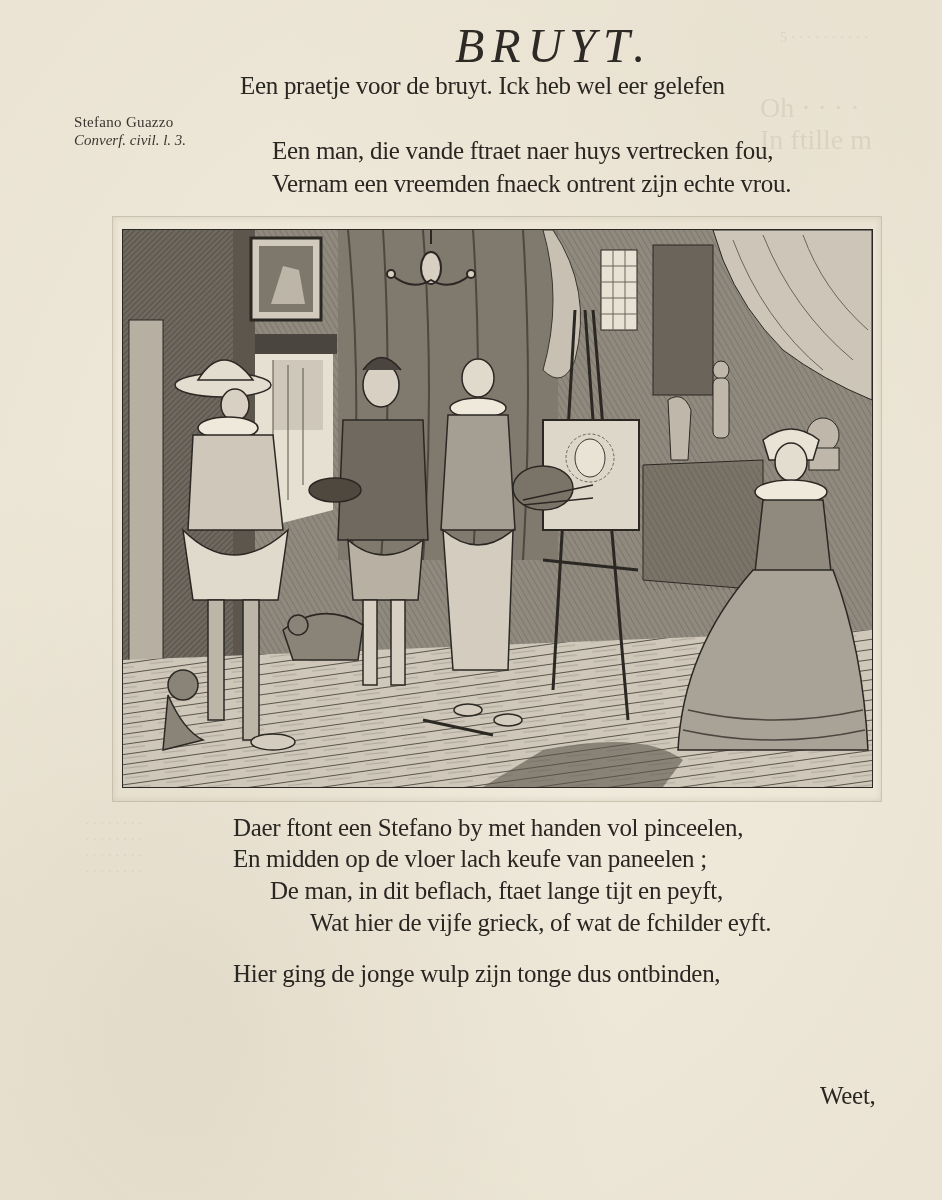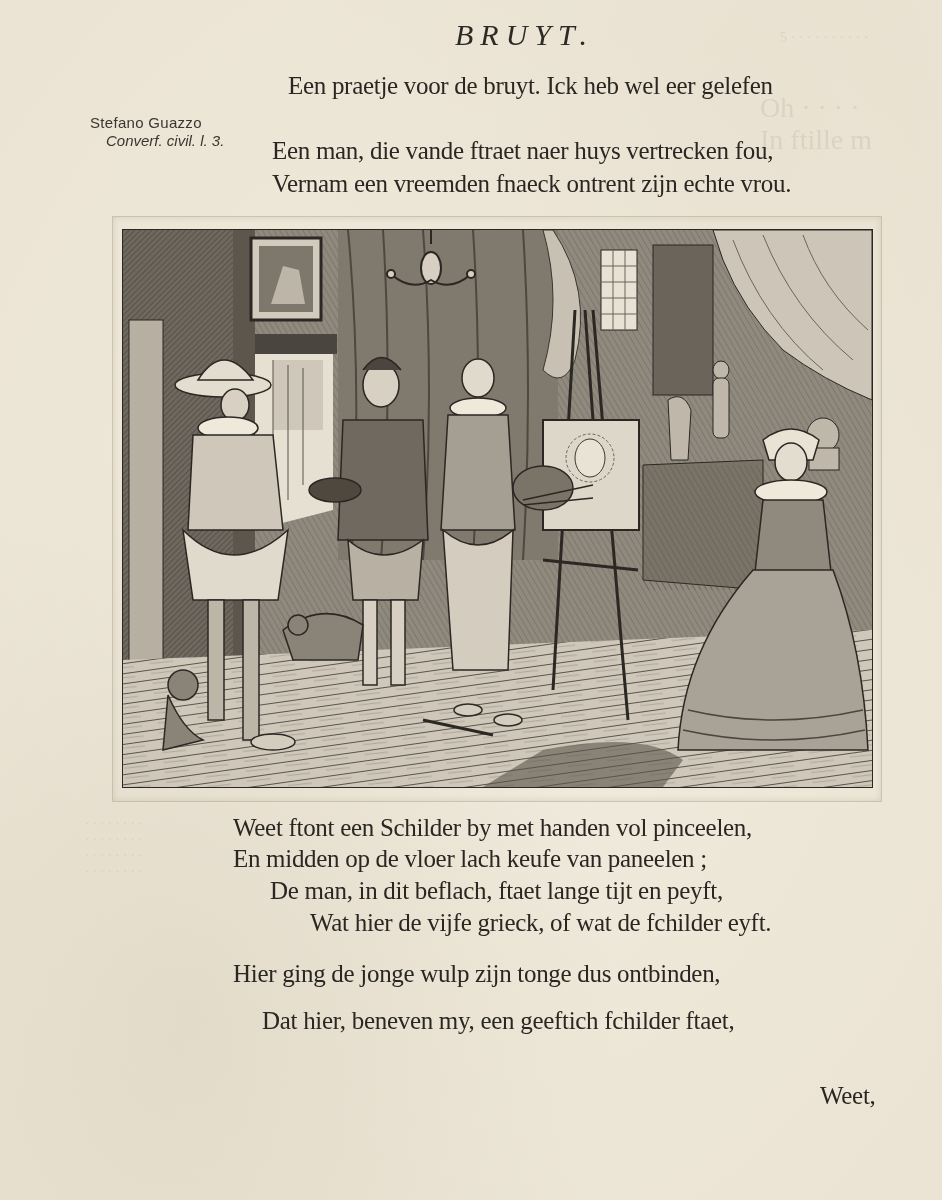--- a/index.html
+++ b/index.html
@@ -17,31 +17,31 @@
         radial-gradient(ellipse at 80% 10%, rgba(230,222,205,0.5), transparent 45%),
         radial-gradient(ellipse at 50% 50%, #f1ecdf, #ebe4d4 90%);
     }
     .bleed {
       position: absolute; color: rgba(120,110,95,0.13);
       font-family: "Liberation Serif", serif; white-space: nowrap;
     }
     .heading {
       position: absolute; left: 455px; top: 18px;
       font-family: "Liberation Serif", serif; font-style: italic;
-      font-size: 30px; letter-spacing: 7px; color: #2d2925;
+      font-size: 48px; letter-spacing: 7px; color: #2d2925;
     }
     .verse {
       position: absolute; font-family: "Liberation Serif", serif;
       font-size: 25px; color: #2a2622; white-space: nowrap; letter-spacing: -0.3px;
     }
     .margin-note {
-      position: absolute; left: 90px; font-family: Liberation Sans, sans-serif;
+      position: absolute; left: 74px; font-family: Liberation Serif, serif;
       font-size: 15px; color: #3a3530; white-space: nowrap;
     }
-    .margin-note.it { font-style: italic; margin-left: 16px; }
+    .margin-note.it { font-style: italic; }
     .plate {
       position: absolute; left: 112px; top: 216px; width: 768px; height: 584px;
       border: 1px solid rgba(170,160,140,0.5);
       box-shadow: inset 0 0 6px rgba(170,160,140,0.35);
     }
     .engraving {
       position: absolute; left: 122px; top: 229px; width: 749px; height: 557px;
       border: 1.5px solid #2b2723; overflow: hidden;
       background:
         repeating-linear-gradient(135deg, rgba(40,36,32,0.18) 0 1px, transparent 1px 3px),
@@ -57,21 +57,21 @@
   <div class="bleed" style="left:780px;top:30px;font-size:14px;">5 · · · · · · · · · ·</div>
   <div class="bleed" style="left:760px;top:92px;font-size:28px;">Oh · · · ·</div>
   <div class="bleed" style="left:760px;top:124px;font-size:28px;">In ftille m</div>
   <div class="bleed" style="left:85px;top:815px;font-size:13px;line-height:16px;">· · · · · · · ·<br>· · · · · · · ·<br>· · · · · · · ·<br>· · · · · · · ·</div>
 
   <div class="heading">BRUYT.</div>
 
   <div class="margin-note" style="top:114px;letter-spacing:0.3px;">Stefano Guazzo</div>
   <div class="margin-note it" style="top:132px;">Converf. civil. l. 3.</div>
 
-  <div class="verse" style="left:240px;top:72px;margin-left:48px;">Een praetje voor de bruyt.  Ick heb wel eer gelefen</div>
+  <div class="verse" style="left:240px;top:72px;">Een praetje voor de bruyt.  Ick heb wel eer gelefen</div>
   <div class="verse" style="left:272px;top:137px;">Een man, die vande ftraet naer huys vertrecken fou,</div>
   <div class="verse" style="left:272px;top:170px;">Vernam een vreemden fnaeck ontrent zijn echte vrou.</div>
 
   <div class="plate"></div>
 
   <div class="engraving">
 
     <svg width="749" height="557" viewBox="0 0 749 557">
       <defs>
         <pattern id="hatch" width="4" height="4" patternUnits="userSpaceOnUse" patternTransform="rotate(45)">
@@ -214,21 +214,20 @@
         <path d="M640 270 L700 270 L710 360 L630 360 Z" fill="#8f897e"></path>
         <path d="M630 340 Q560 420 555 520 L745 520 Q740 420 710 340 Z" fill="#a9a296"></path>
         <path d="M565 480 Q650 500 740 480 M560 500 Q650 520 742 500" stroke="#4a453e" fill="none"></path>
       </g>
 
       <path d="M420 520 Q520 500 560 530 L540 557 L360 557 Z" fill="#5a544b" opacity="0.6"></path>
       <line x1="300" y1="490" x2="370" y2="505" stroke="#2b2723" stroke-width="3"></line>
     </svg>
   </div>
 
-  <div class="verse" style="left:233px;top:814px;">Weet ftont een Schilder by met handen vol pinceelen,</div>
+  <div class="verse" style="left:233px;top:814px;">Daer ftont een Stefano by met handen vol pinceelen,</div>
   <div class="verse" style="left:233px;top:845px;">En midden op de vloer lach keufe van paneelen ;</div>
   <div class="verse" style="left:270px;top:877px;">De man, in dit beflach, ftaet lange tijt en peyft,</div>
   <div class="verse" style="left:266px;top:909px;margin-left:44px;">Wat hier de vijfe grieck, of  wat de fchilder eyft.</div>
   <div class="verse" style="left:233px;top:960px;">Hier ging de jonge wulp zijn tonge dus ontbinden,</div>
-  <div class="verse" style="left:262px;top:1007px;">Dat hier, beneven my, een geeftich fchilder ftaet,</div>
 
   <div class="verse" style="left:820px;top:1082px;">Weet,</div>
 </div>
 
 </body></html>

